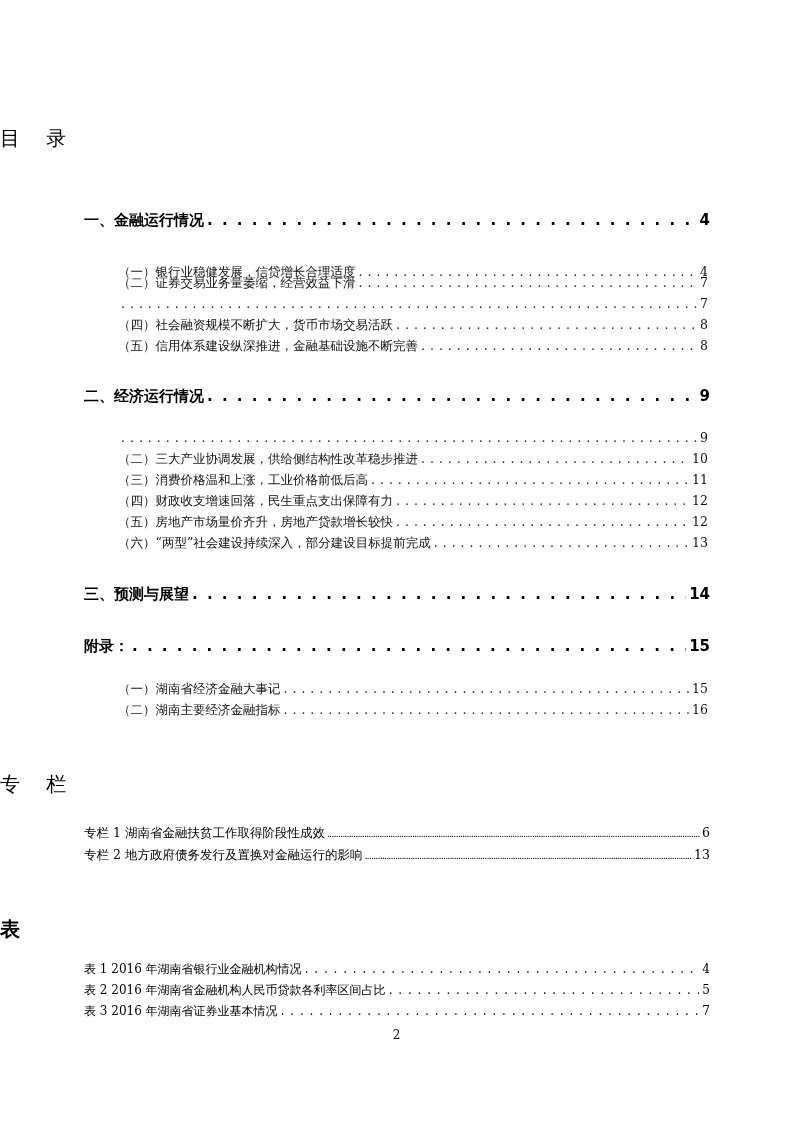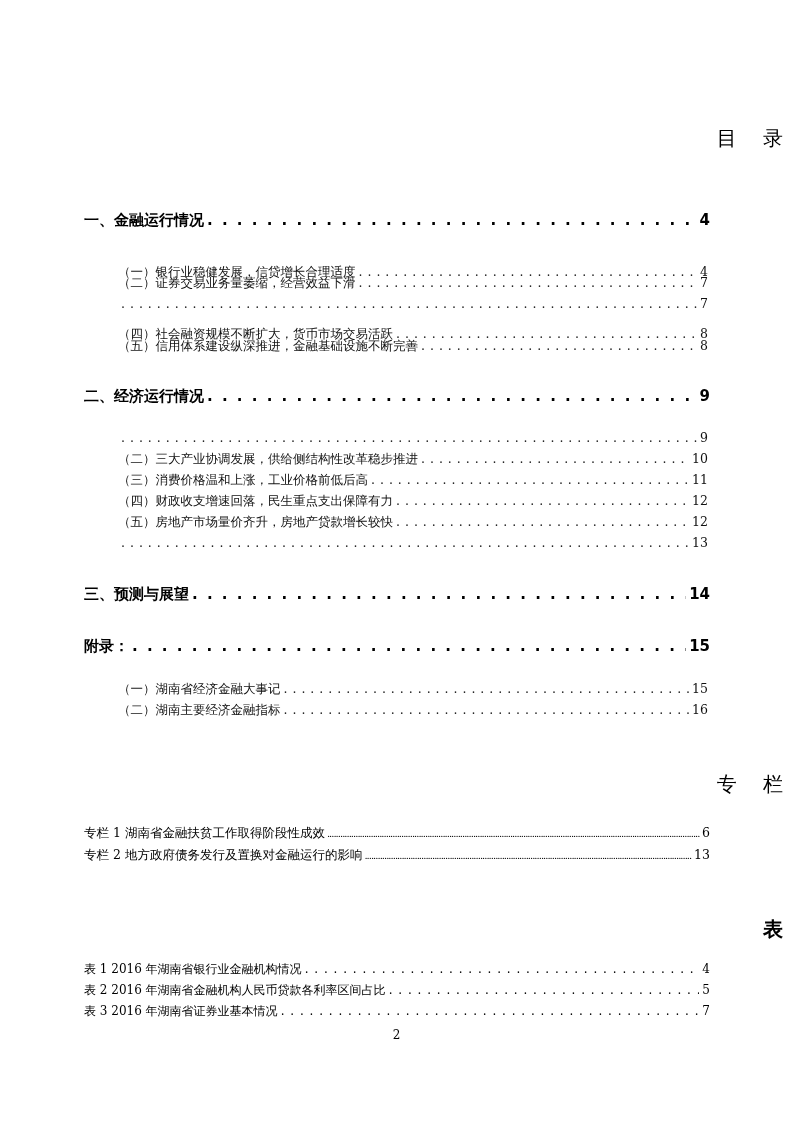--- a/index.html
+++ b/index.html
@@ -1,18 +1,18 @@
 <!DOCTYPE html>
 <html><head>
 <meta charset="utf-8">
 <style>
   html, body { margin: 0; padding: 0; background: #ffffff; }
   body { width: 793px; height: 1122px; position: relative; overflow: hidden;
          font-family: "DejaVu Serif", "Liberation Serif", serif; color: #000; }
-  .page-title { position: absolute; left: 0; width: 793px; text-align: right;
+  .page-title { position: absolute; left: 0; width: 793px; text-align: left;
          font-family: "DejaVu Sans", "Liberation Sans", sans-serif; font-size: 20px; letter-spacing: 10px; }
   .toc-row { position: absolute; display: flex; align-items: baseline; white-space: nowrap; }
   .toc-row .label { flex: 0 0 auto; }
   .toc-row .leader { flex: 1 1 auto; overflow: hidden; margin: 0 3px; }
   .toc-row .leader::after { content: ". . . . . . . . . . . . . . . . . . . . . . . . . . . . . . . . . . . . . . . . . . . . . . . . . . . . . . . . . . . . . . . . . . . . . . . . . . . . . . . . . . . . . . . . . . . . . . . . . . . . . . . . . . . . . . . . . . . . . . . . . . . . . . . . . . . . . . . . . . . . . . . . . . . . . . . . . . . . ."; }
   .toc-row .page { flex: 0 0 auto; text-align: right; }
   .sec { left: 84px; width: 626px; font-family: "DejaVu Sans", "Liberation Sans", sans-serif;
          font-weight: bold; font-size: 15px; height: 20px; }
   .sec .leader::after { letter-spacing: 2px; font-weight: bold; }
   .sub { left: 118px; width: 590px; font-size: 12.5px; color: #111; height: 18px; }
@@ -42,21 +42,21 @@
 </div>
 <div class="toc-row sub" style="top:275px;">
   <span class="label">（二）证券交易业务量萎缩，经营效益下滑</span>
   <span class="leader"></span>
   <span class="page">7</span>
 </div>
 <div class="toc-row sub" style="top:296px;">
   <span class="leader"></span>
   <span class="page">7</span>
 </div>
-<div class="toc-row sub" style="top:326px;justify-content:center;">
+<div class="toc-row sub" style="top:317px;justify-content:center;">
   <span class="label">（四）社会融资规模不断扩大，货币市场交易活跃</span>
   <span class="leader"></span>
   <span class="page">8</span>
 </div>
 <div class="toc-row sub" style="top:338px;">
   <span class="label">（五）信用体系建设纵深推进，金融基础设施不断完善</span>
   <span class="leader"></span>
   <span class="page">8</span>
 </div>
 
@@ -83,20 +83,21 @@
   <span class="label">（四）财政收支增速回落，民生重点支出保障有力</span>
   <span class="leader"></span>
   <span class="page">12</span>
 </div>
 <div class="toc-row sub" style="top:514px;">
   <span class="label">（五）房地产市场量价齐升，房地产贷款增长较快</span>
   <span class="leader"></span>
   <span class="page">12</span>
 </div>
 <div class="toc-row sub" style="top:535px;">
+  <span class="label">（六）“两型”社会建设持续深入，部分建设目标提前完成</span>
   <span class="leader"></span>
   <span class="page">13</span>
 </div>
 
 <div class="toc-row sec" style="top:585px;">
   <span class="label">三、预测与展望</span>
   <span class="leader"></span>
   <span class="page">14</span>
 </div>
 

